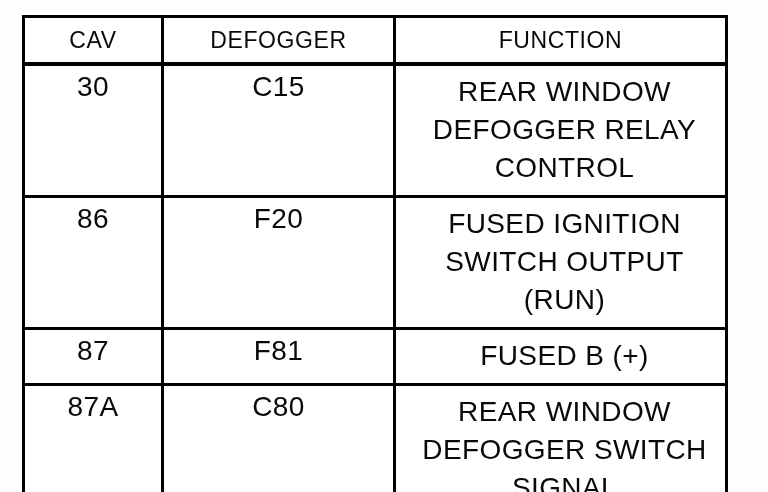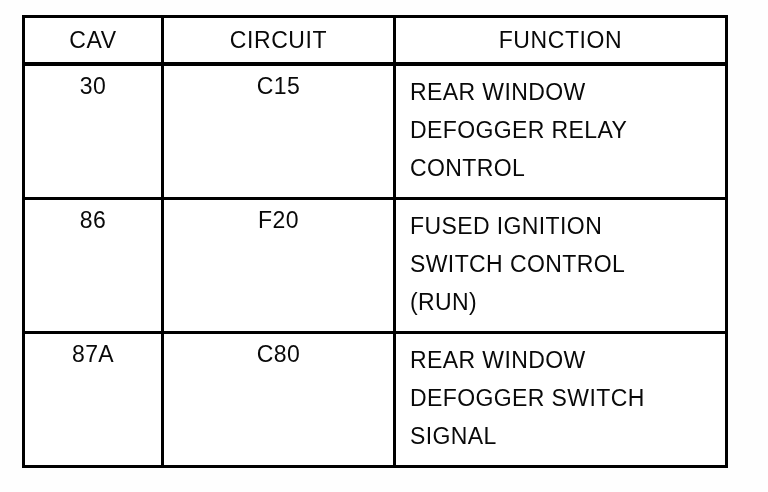--- a/index.html
+++ b/index.html
@@ -57,21 +57,21 @@
   }
   thead th.last { border-right: none; margin-top: 43px; }
 
   
   tbody td {
     border-right: 3px solid #000000;
     border-bottom: 3px solid #000000;
     padding: 0;
     vertical-align: top;
     color: #090909;
-    font-size: 23px;
+    font-size: 28px;
     letter-spacing: 0.4px;
   }
   tbody tr:last-child td { border-bottom: none; }
   tbody td.last { border-right: none; }
 
   .cell-cav,
   .cell-circuit {
     text-align: center;
   }
 
@@ -84,20 +84,21 @@
     display: block;
     padding-top: 7px;
     line-height: 27px;
   }
 
   .func-text {
     display: block;
     padding: 7px 6px 8px 14px;
     line-height: 38px;
     white-space: pre-line;
+    text-align: center;
   }
 
   
   .r-h1 { height: 103px; }
   .r-h2 { height: 47px;  }
   .r-h3 { height: 106px; margin-top: 36px; }
   .r-h4 { height: 47px;  }
   .r-h5 { height: 100px; }
 </style>
 </head>
@@ -108,21 +109,21 @@
   <table id="cav-table">
     <colgroup>
       <col class="col-cav">
       <col class="col-circuit">
       <col class="col-func">
     </colgroup>
 
     <thead>
       <tr>
         <th>CAV</th>
-        <th>CIRCUIT</th>
+        <th>DEFOGGER</th>
         <th class="last">FUNCTION</th>
       </tr>
     </thead>
 
     <tbody>
 
       <tr class="r-h1">
         <td class="cell-cav">
           <span class="cav-text">30</span>
         </td>
@@ -139,25 +140,36 @@
 
       <tr class="r-h3">
         <td class="cell-cav">
           <span class="cav-text">86</span>
         </td>
         <td class="cell-circuit">
           <span class="circuit-text">F20</span>
         </td>
         <td class="cell-func last">
           <span class="func-text">FUSED IGNITION
-SWITCH CONTROL
+SWITCH OUTPUT
 (RUN)</span>
         </td>
       </tr>
 
+      <tr class="r-h4">
+        <td class="cell-cav">
+          <span class="cav-text">87</span>
+        </td>
+        <td class="cell-circuit">
+          <span class="circuit-text">F81</span>
+        </td>
+        <td class="cell-func last">
+          <span class="func-text">FUSED B (+)</span>
+        </td>
+      </tr>
 
       <tr class="r-h5">
         <td class="cell-cav">
           <span class="cav-text">87A</span>
         </td>
         <td class="cell-circuit">
           <span class="circuit-text">C80</span>
         </td>
         <td class="cell-func last">
           <span class="func-text">REAR WINDOW

